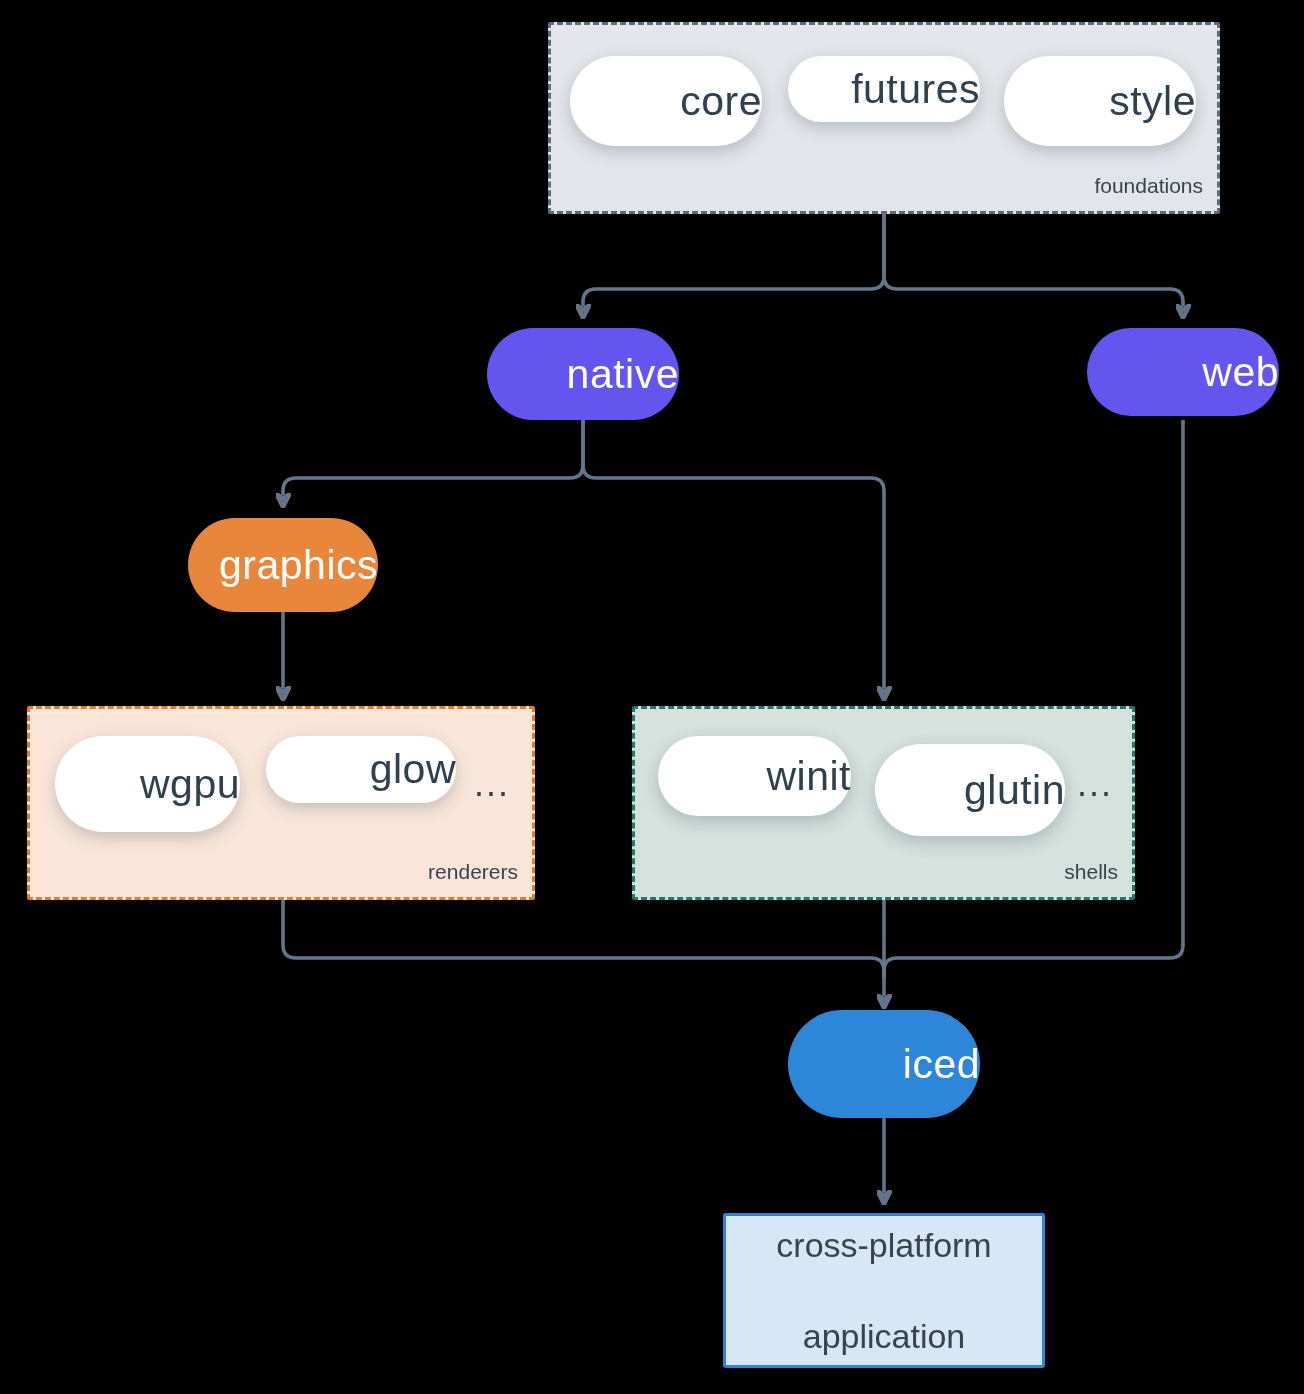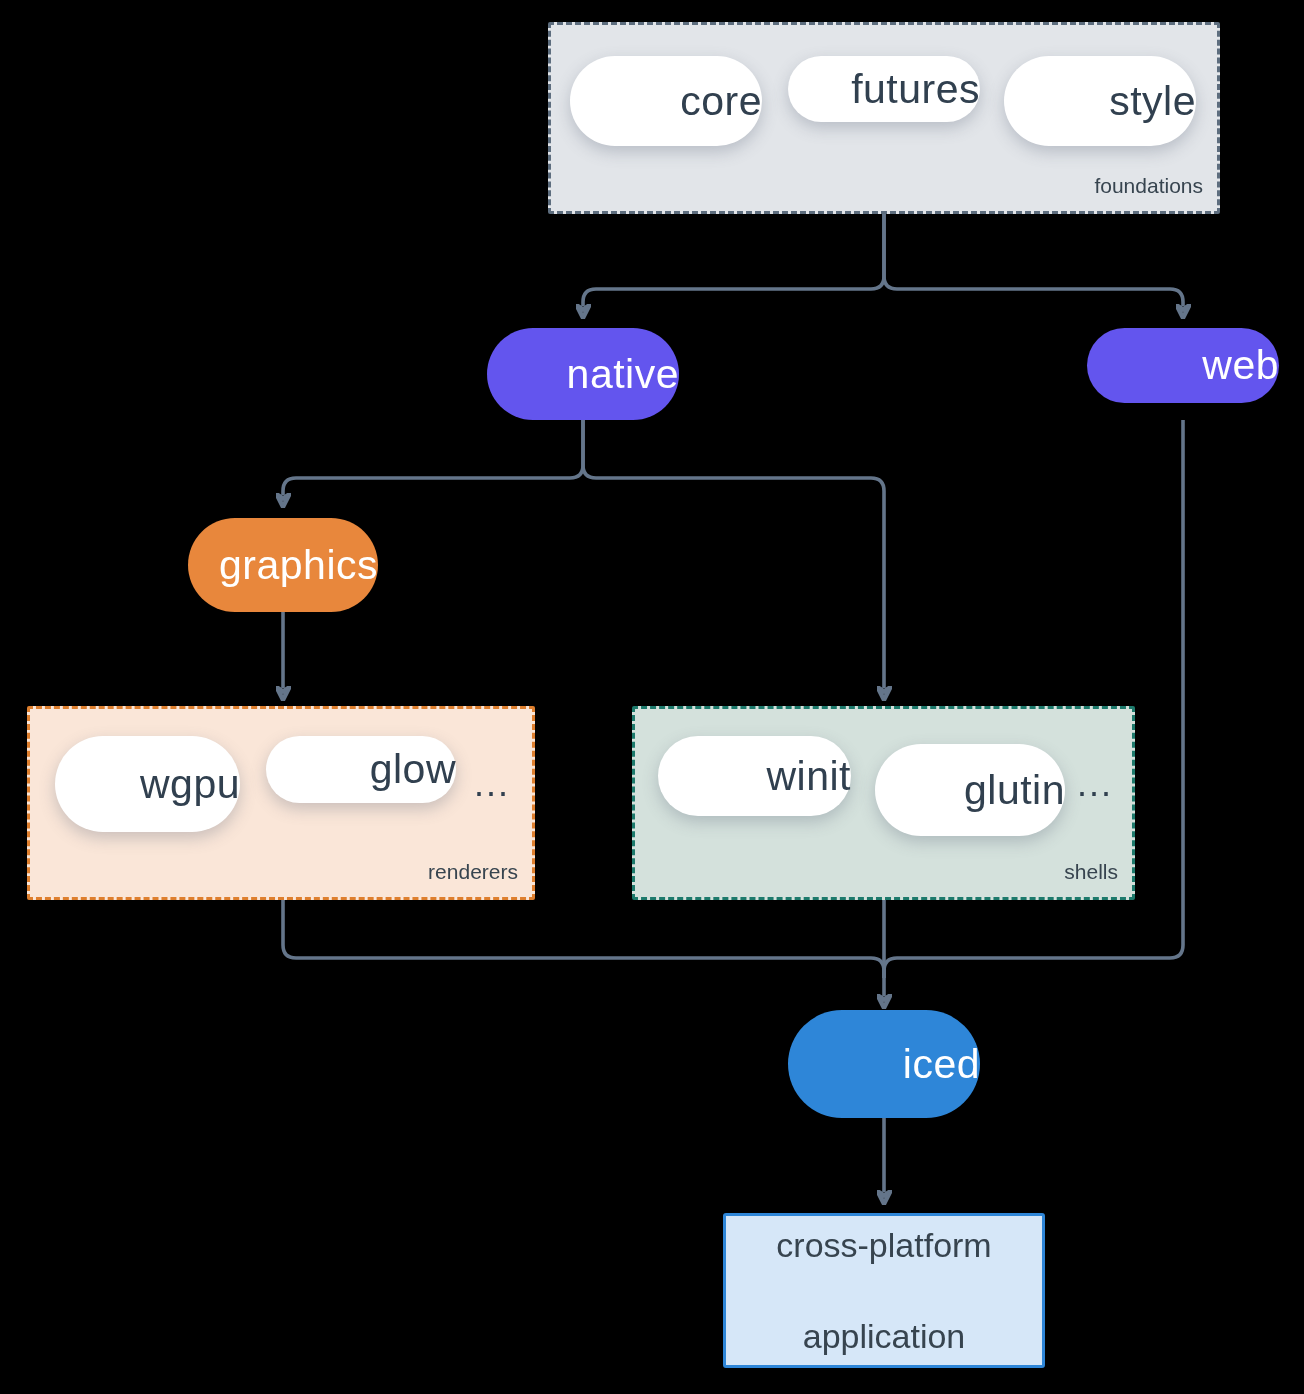--- a/index.html
+++ b/index.html
@@ -97,21 +97,21 @@
     </div>
     <div class="pill pill-white" style="left:453px; top:31px; width:192px; height:90px;">
       <span>style</span>
     </div>
     <div class="group-label">foundations</div>
   </div>
 
   <div class="pill pill-purple" style="left:487px; top:328px; width:192px; height:92px;">
     <span>native</span>
   </div>
-  <div class="pill pill-purple" style="left:1087px; top:328px; width:192px; height:75px;">
+  <div class="pill pill-purple" style="left:1087px; top:328px; width:192px; height:88px;">
     <span>web</span>
   </div>
 
   <div class="pill pill-orange" style="left:188px; top:518px; width:190px; height:94px;">
     <span>graphics</span>
   </div>
 
   <div class="group group-renderers" style="left:27px; top:706px; width:508px; height:194px;">
     <div class="pill pill-white" style="left:25px; top:27px; width:185px; height:96px;">
       <span>wgpu</span>

